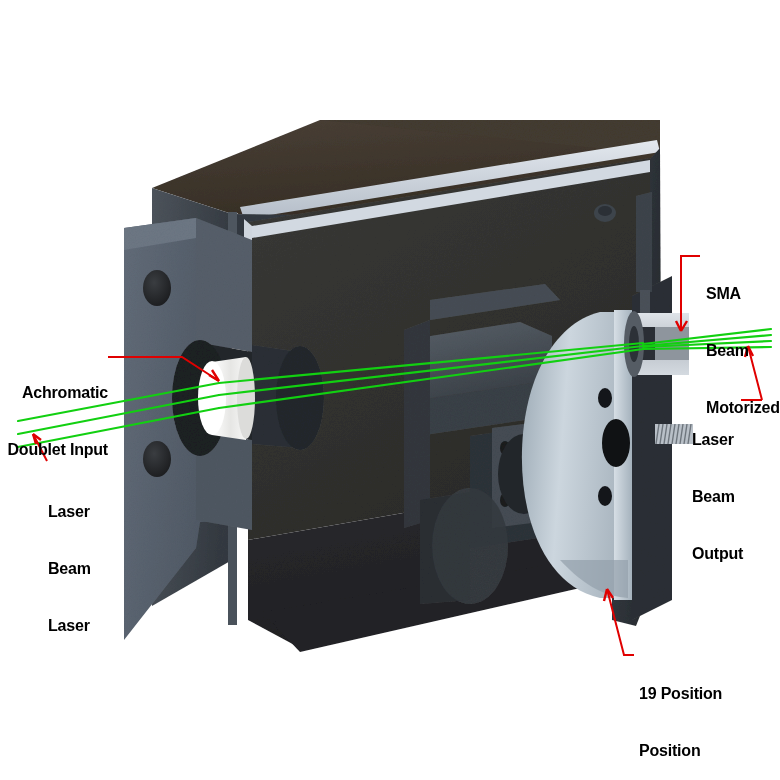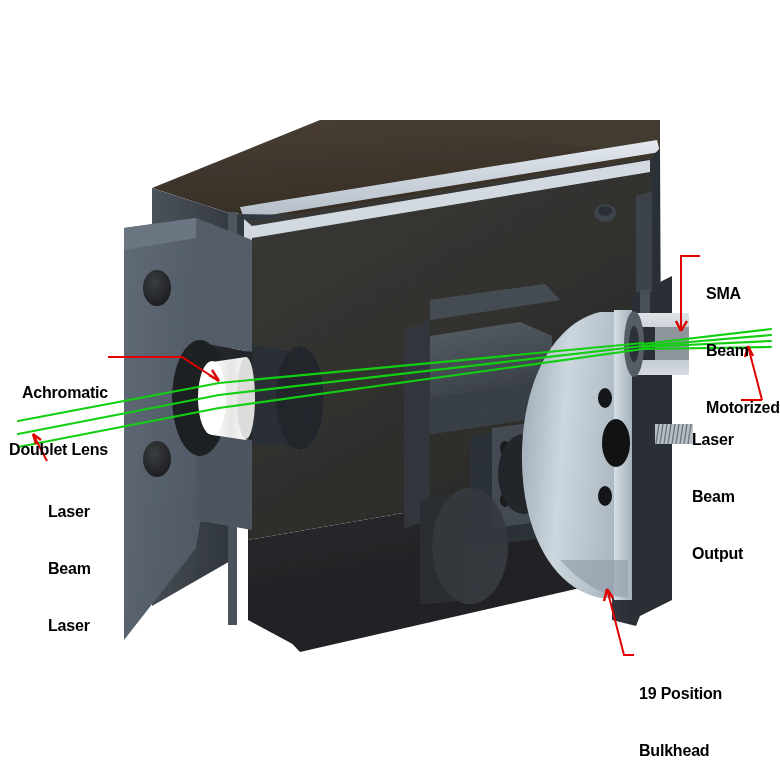--- a/index.html
+++ b/index.html
@@ -255,21 +255,21 @@
       </g>
       <g>
         <path d="M634,655 L624,655 L607,589"></path>
         <path d="M607,589 L604,601 M607,589 L613,598" stroke-width="2.4"></path>
       </g>
     </g>
   </svg>
 
   <div class="lbl r" style="left:0px;top:345px;width:108px;">
     <div>Achromatic</div>
-    <div>Doublet Lens</div>
+    <div>Doublet Input</div>
   </div>
 
   <div class="lbl l" style="left:48px;top:464px;">
     <div>Laser</div>
     <div>Beam</div>
     <div>Laser</div>
   </div>
 
   <div class="lbl l" style="left:706px;top:246px;">
     <div>SMA</div>
@@ -278,17 +278,17 @@
   </div>
 
   <div class="lbl l" style="left:692px;top:392px;">
     <div>Laser</div>
     <div>Beam</div>
     <div>Output</div>
   </div>
 
   <div class="lbl l" style="left:639px;top:646px;">
     <div>19 Position</div>
-    <div>Bulkhead</div>
+    <div>Position</div>
     
   </div>
 
 </div>
 
 </body></html>

